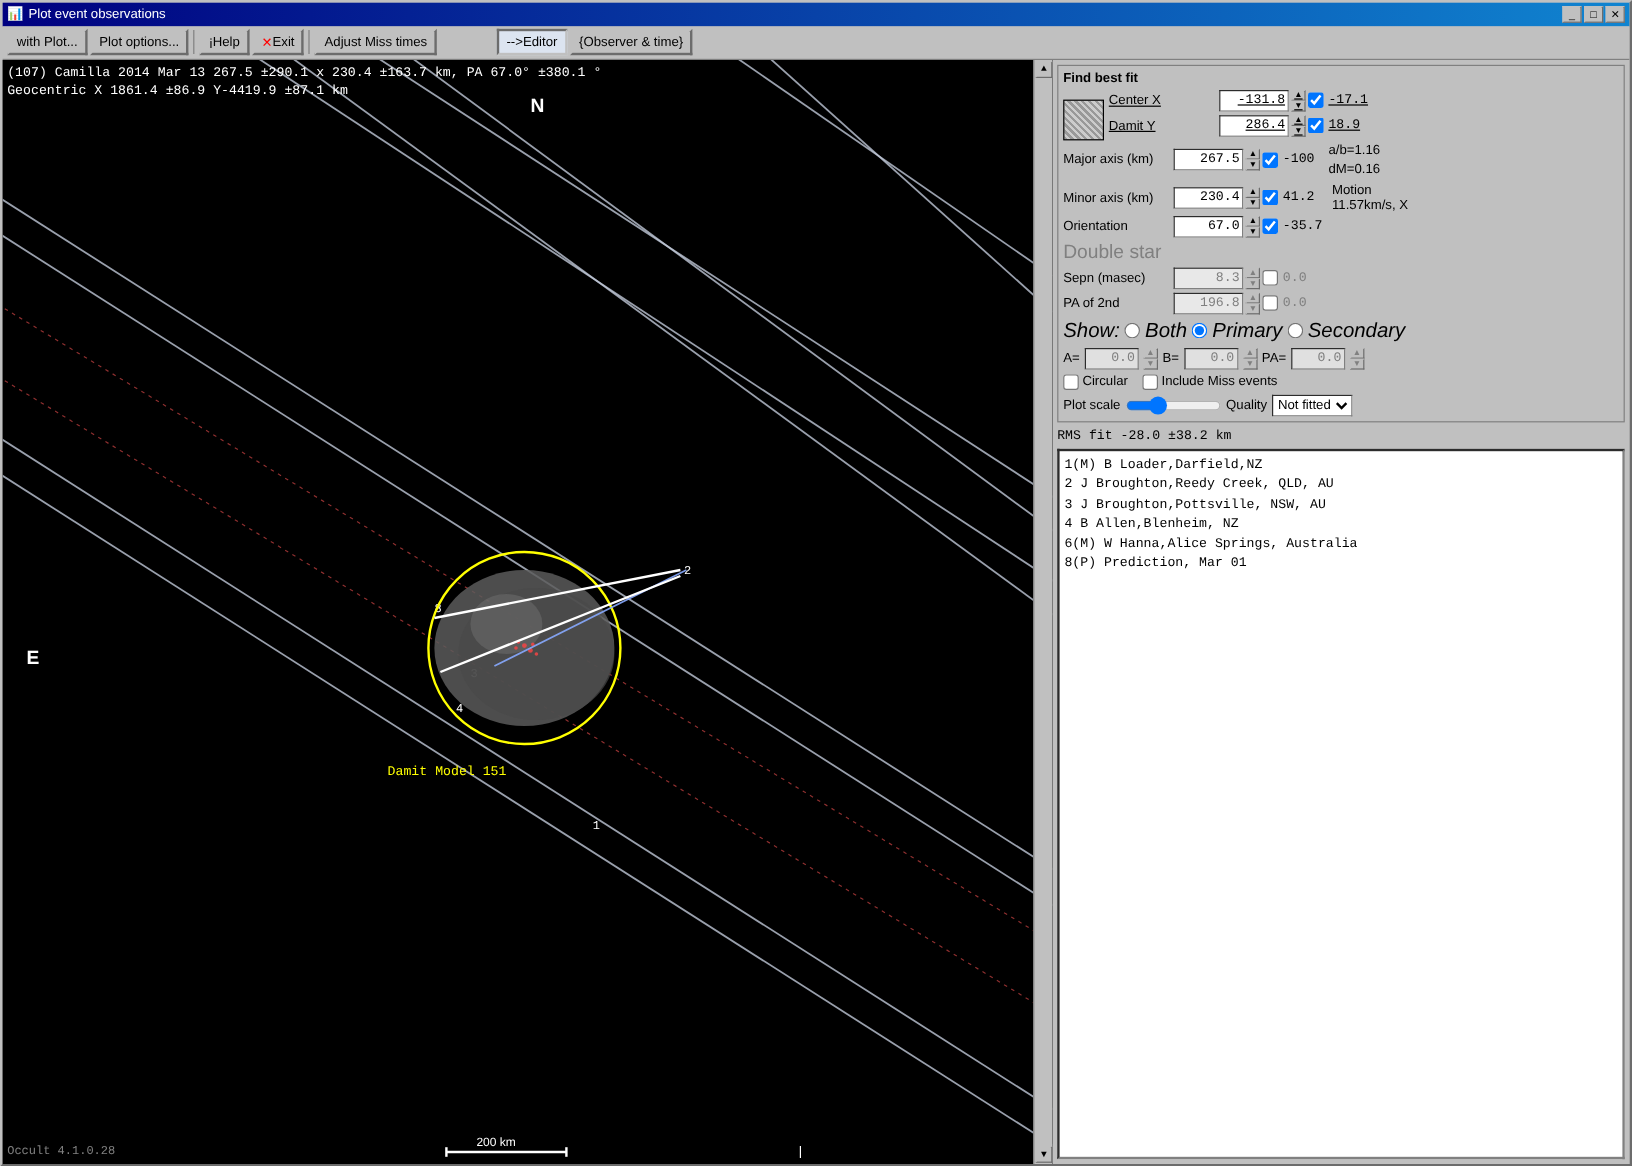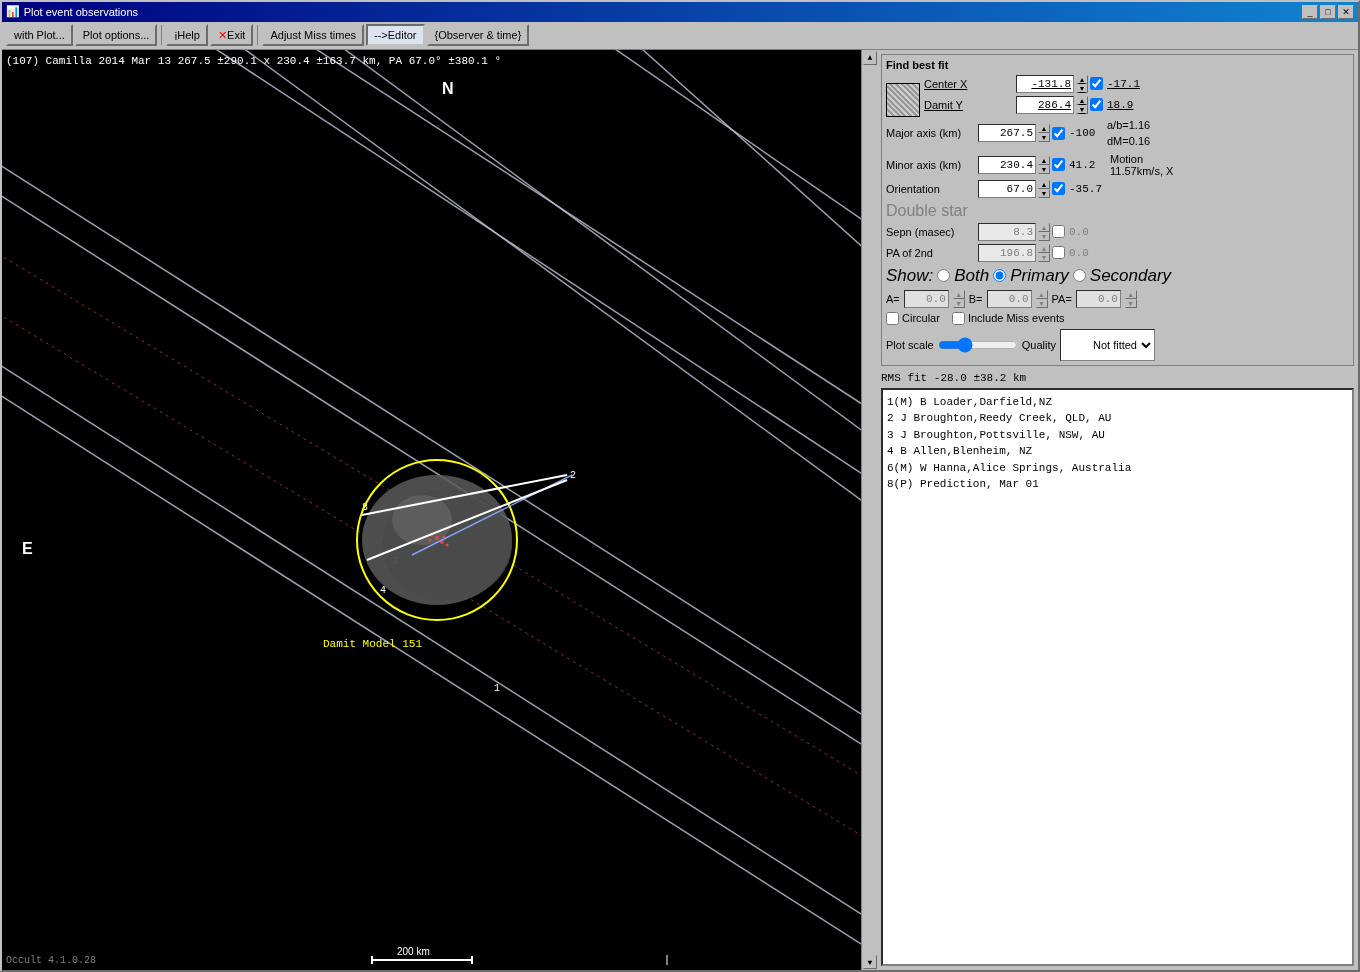--- a/index.html
+++ b/index.html
@@ -45,20 +45,21 @@
       padding: 2px 6px;
       font-size: 11px;
       font-family: Arial, sans-serif;
       cursor: pointer;
       height: 22px;
       display: flex; align-items: center;
     }
     .toolbar-btn.active {
       background: #dce4f0;
       border: 2px inset #c0c0c0;
+      margin-left: 48px;
     }
     .toolbar-separator { width: 1px; height: 20px; background: #808080; margin: 0 2px; }
 
     
     #main-container {
       display: flex;
       height: calc(972px - 48px);
     }
 
     
@@ -272,25 +273,24 @@
     #plot-scale-section {
       font-size: 11px;
       font-family: Arial, sans-serif;
     }
     .plot-scale-row { display: flex; align-items: center; gap: 4px; }
     .scale-slider {
       width: 80px;
       height: 14px;
     }
     .quality-select {
-      height: 32px;
+      height: 18px;
       font-size: 11px;
       background: white;
       border: 1px inset #808080;
-      padding-left: 28px;
     }
 
     
     #rms-section {
       font-size: 11px;
       font-family: 'Courier New', monospace;
       margin-top: 2px;
     }
 
     
@@ -420,20 +420,21 @@
         <line x1="370" y1="910" x2="470" y2="910" stroke="white" stroke-width="2"></line>
         <line x1="370" y1="906" x2="370" y2="914" stroke="white" stroke-width="2"></line>
         <line x1="470" y1="906" x2="470" y2="914" stroke="white" stroke-width="2"></line>
         <text x="395" y="905" fill="white" font-size="10" font-family="Arial">200 km</text>
 
         <line x1="665" y1="905" x2="665" y2="915" stroke="white" stroke-width="1"></line>
       </svg>
 
       <div id="plot-header">
         <div>(107) Camilla  2014 Mar 13   267.5 ±290.1 x 230.4 ±163.7 km, PA 67.0° ±380.1 °</div>
+        <div>Geocentric X 1861.4 ±86.9  Y-4419.9 ±87.1 km</div>
       </div>
 
       <div id="north-label">N</div>
 
       <div id="east-label">E</div>
 
       <div id="damit-label">Damit Model 151</div>
 
       <div id="version-label">Occult 4.1.0.28</div>
 

